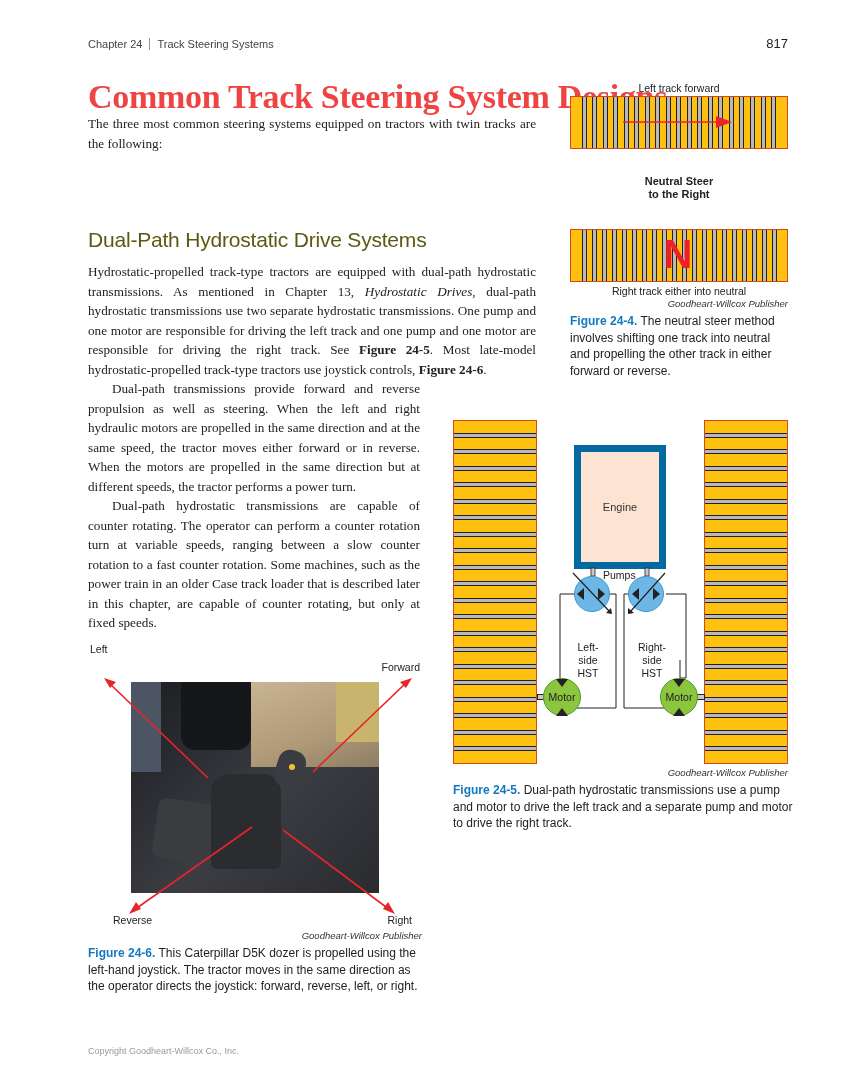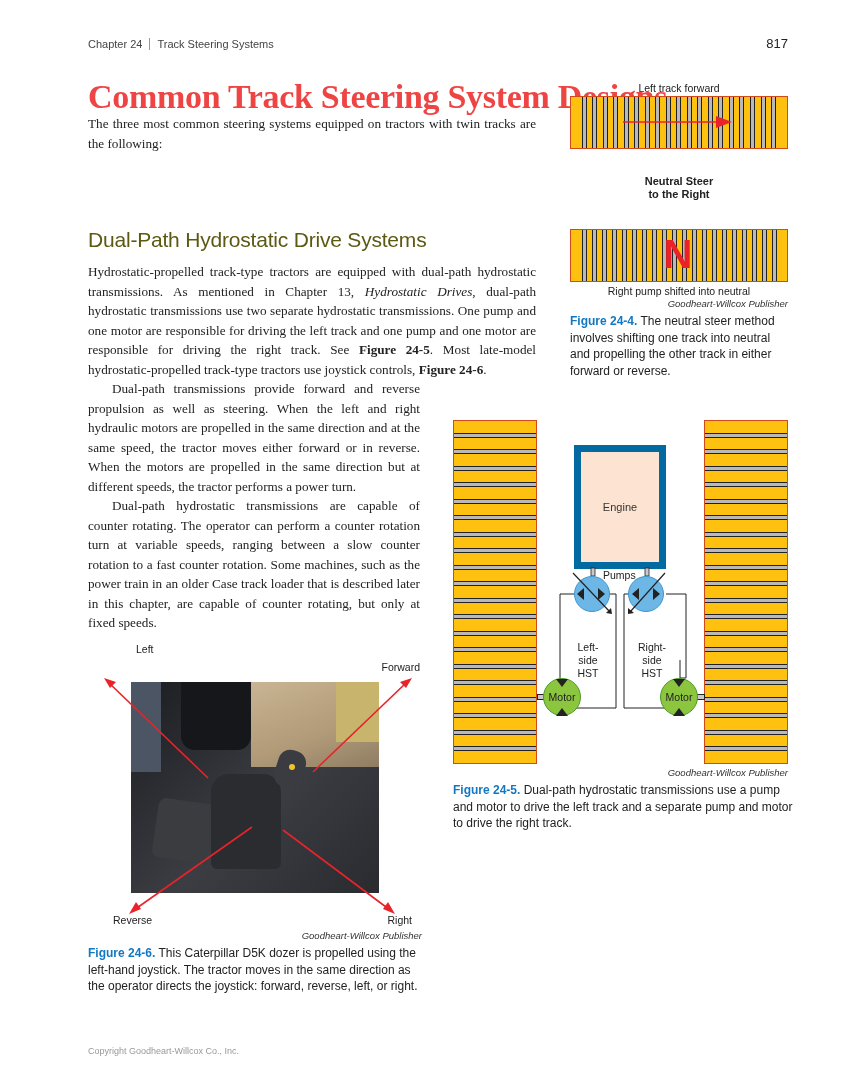--- a/index.html
+++ b/index.html
@@ -109,21 +109,21 @@
     <i class="g"></i>
     <i class="g"></i>
     <i class="g"></i>
     <i class="g"></i>
     <i class="g"></i>
     <i class="g"></i>
     <i class="g"></i>
     <i class="g"></i>
 </div>
 <div class="abs sans" style="left:660px; top:232px; width:36px; text-align:center; font-size:40px; font-weight:bold; color:#ec2127; line-height:44px;">N</div>
-<div class="abs label-sm sans" style="left:570px; top:285px; width:218px; text-align:center;">Right pump shifted into neutral</div>
+<div class="abs label-sm sans" style="left:570px; top:285px; width:218px; text-align:center;">Right track either into neutral</div>
 <div class="abs credit sans" style="left:570px; top:298px; width:218px; text-align:right;">Goodheart-Willcox Publisher</div>
 <div class="abs caption sans" style="left:570px; top:313px; width:222px;">
   <span class="fig">Figure 24-4.</span><span> The neutral steer method involves shifting one track into neutral and propelling the other track in either forward or reverse.</span>
 </div>
 
 <div class="abs track-v" style="left:453px; top:420px; width:84px; height:344px;">
   <i class="g"></i>
     <i class="g"></i>
     <i class="g"></i>
     <i class="g"></i>
@@ -214,21 +214,21 @@
   <polygon points="13,38 25,38 19,30" fill="#222"></polygon>
   <polygon points="130,1 142,1 136,9" fill="#222"></polygon>
   <polygon points="130,38 142,38 136,30" fill="#222"></polygon>
 </svg>
 
 <div class="abs credit sans" style="left:560px; top:767px; width:228px; text-align:right;">Goodheart-Willcox Publisher</div>
 <div class="abs caption sans" style="left:453px; top:782px; width:340px;">
   <span class="fig">Figure 24-5.</span><span> Dual-path hydrostatic transmissions use a pump and motor to drive the left track and a separate pump and motor to drive the right track.</span>
 </div>
 
-<div class="abs label-sm sans" style="left:90px; top:643px;margin-left:46px;">Left</div>
+<div class="abs label-sm sans" style="left:90px; top:643px;">Left</div>
 <div class="abs label-sm sans" style="left:300px; top:661px; width:120px; text-align:right;">Forward</div>
 
 <div class="abs photo">
   <div class="abs" style="left:120px; top:0; width:128px; height:85px; background:linear-gradient(160deg,#c9b493,#b09a78 60%,#8f7d63);"></div>
   <div class="abs" style="left:205px; top:0; width:43px; height:60px; background:#c8b46d;"></div>
   <div class="abs" style="left:50px; top:0; width:70px; height:68px; background:#16171a; border-radius:0 0 14px 14px;"></div>
   <div class="abs" style="left:0; top:0; width:30px; height:90px; background:#4b5563;"></div>
   <div class="abs" style="left:24px; top:120px; width:75px; height:60px; background:#3a3c40; border-radius:8px; transform:rotate(8deg);"></div>
   <div class="abs" style="left:80px; top:92px; width:70px; height:95px; background:#2a2c30; border-radius:18px 18px 6px 6px;"></div>
   <div class="abs" style="left:145px; top:68px; width:28px; height:38px; background:#3a3c41; border-radius:12px; transform:rotate(18deg);"></div>

